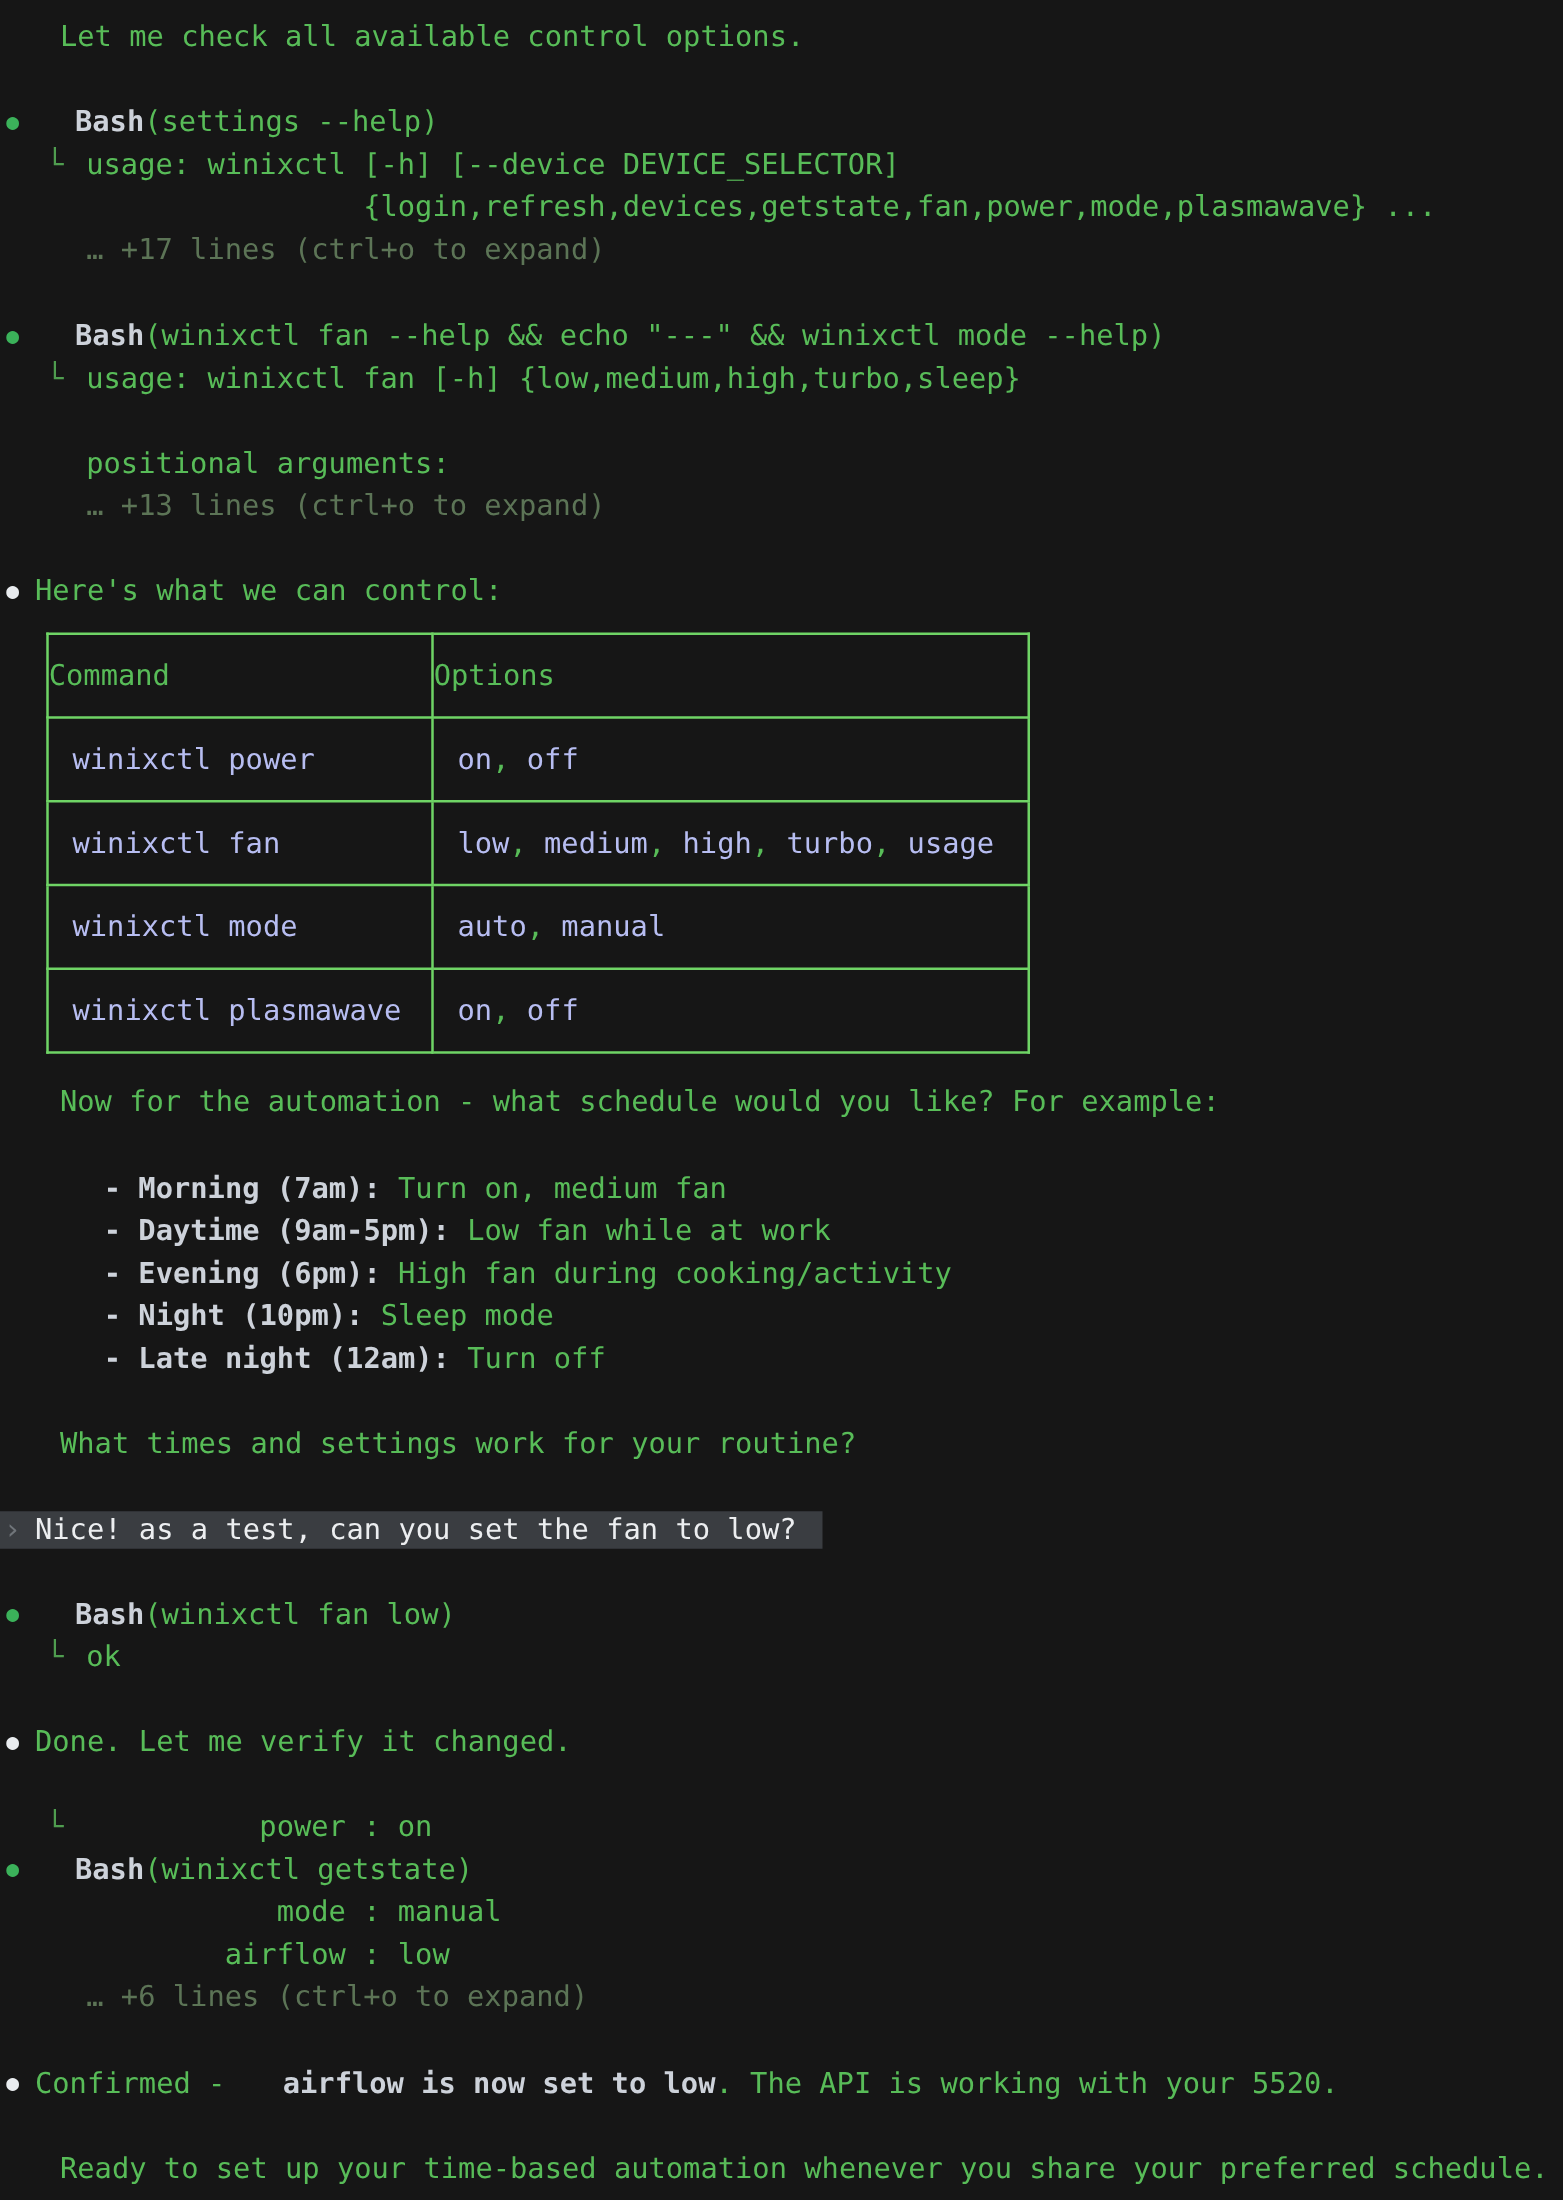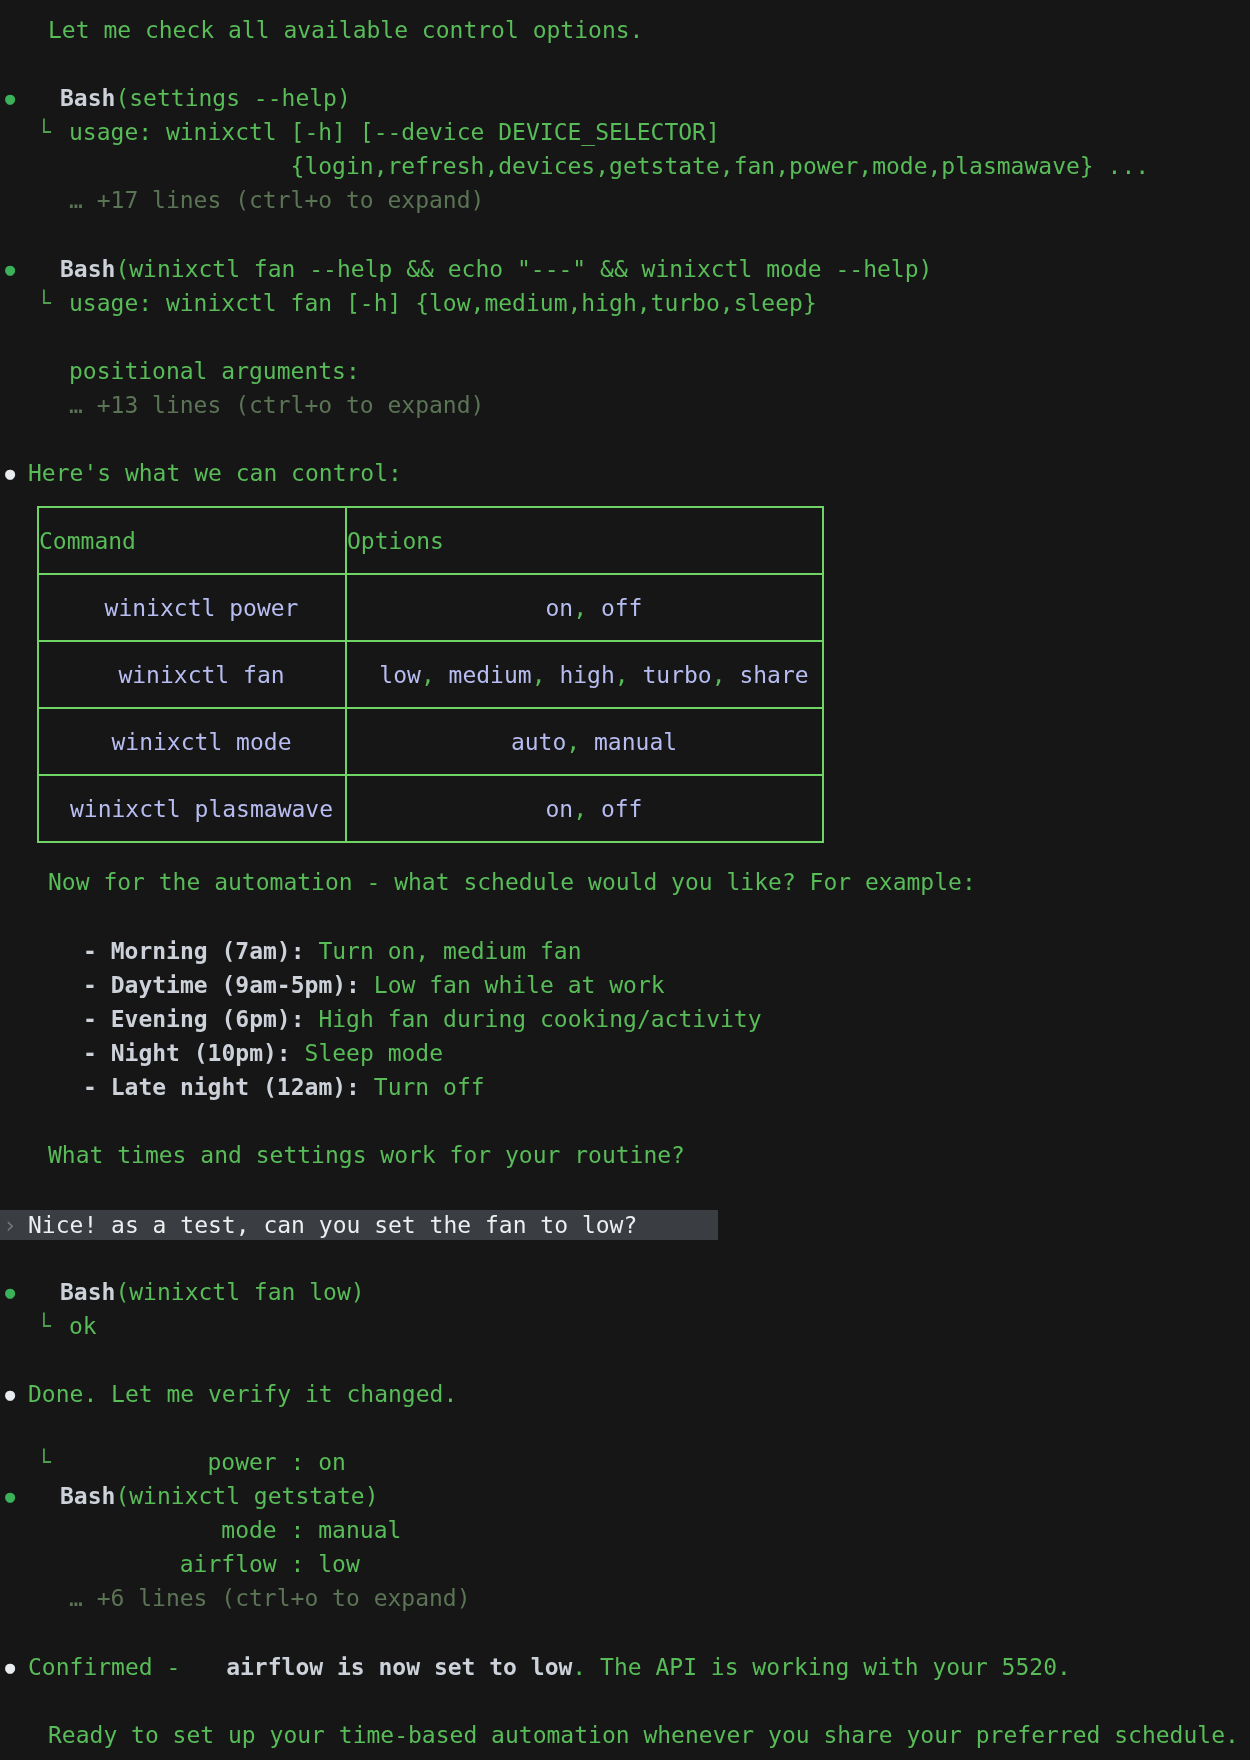--- a/index.html
+++ b/index.html
@@ -25,23 +25,23 @@
   .bullet{display:inline-block;width:28px;padding-left:5px;box-sizing:border-box;font-size:17px;vertical-align:2px;}
   .g-bullet{color:#3bb25a;}
   .w-bullet{color:#e9ecef;}
   .conn{display:inline-block;width:69px;padding-left:37px;box-sizing:border-box;color:#4f9d4f;}
   .val{margin-left:1ch;}
   
   .tablewrap{height:341px;box-sizing:border-box;padding-top:16px;}
   table{border-collapse:collapse;table-layout:fixed;width:785px;margin-left:37px;}
   th,td{border:2px solid #6fd465;height:65px;padding:0;white-space:pre;}
   th{color:#58bc58;font-weight:normal;text-align:left;}
-  td{padding-left:19px;text-align:center;}
+  td{padding-left:19px;text-align:left;}
   
-  .bar{display:inline-block;width:718px;line-height:30px;vertical-align:middle;background:#3a3d41;color:#eceef0;}
+  .bar{display:inline-block;width:658px;line-height:30px;vertical-align:middle;background:#3a3d41;color:#eceef0;}
   .chev{display:inline-block;width:28px;padding-left:3px;box-sizing:border-box;color:#70757a;}
 </style>
 </head>
 <body>
 
 <div class="term">
 
   <div class="ln pl2"><span class="g">Let me check all available control options.</span></div>
   <div class="ln"></div>
 
@@ -72,21 +72,21 @@
           <th>Options</th>
         </tr>
       </thead>
       <tbody>
         <tr>
           <td><span class="code">winixctl power</span></td>
           <td><span class="code">on</span><span class="g">, </span><span class="code">off</span></td>
         </tr>
         <tr>
           <td><span class="code">winixctl fan</span></td>
-          <td><span class="code">low</span><span class="g">, </span><span class="code">medium</span><span class="g">, </span><span class="code">high</span><span class="g">, </span><span class="code">turbo</span><span class="g">, </span><span class="code">share</span></td>
+          <td><span class="code">low</span><span class="g">, </span><span class="code">medium</span><span class="g">, </span><span class="code">high</span><span class="g">, </span><span class="code">turbo</span><span class="g">, </span><span class="code">usage</span></td>
         </tr>
         <tr>
           <td><span class="code">winixctl mode</span></td>
           <td><span class="code">auto</span><span class="g">, </span><span class="code">manual</span></td>
         </tr>
         <tr>
           <td><span class="code">winixctl plasmawave</span></td>
           <td><span class="code">on</span><span class="g">, </span><span class="code">off</span></td>
         </tr>
       </tbody>

